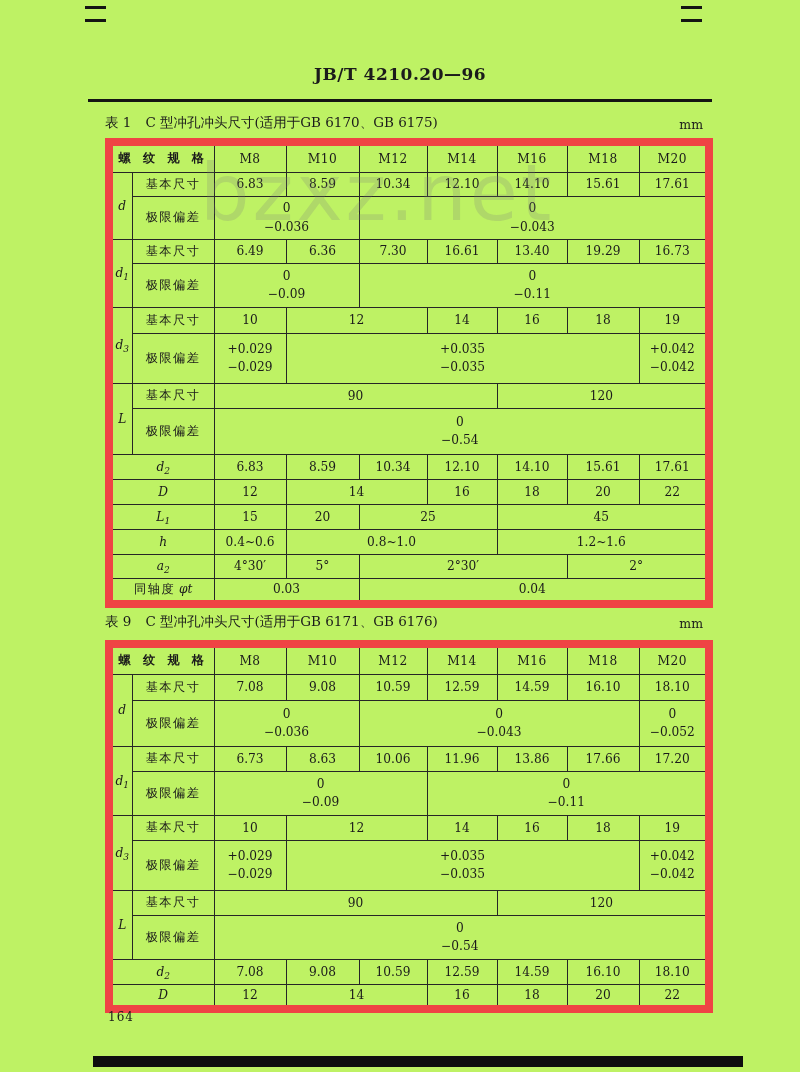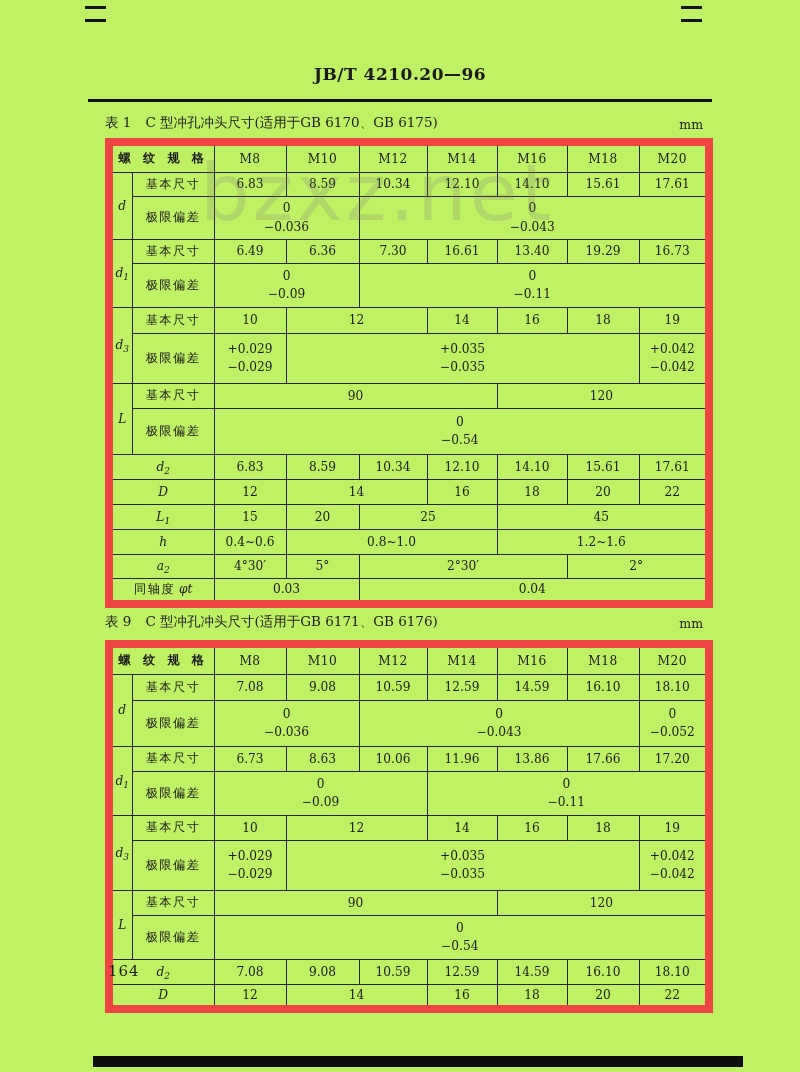--- a/index.html
+++ b/index.html
@@ -38,21 +38,21 @@
   td.zh  { font-size:12px; letter-spacing:1.5px; }
   td.sym { font-style:italic; font-size:13.5px; }
   td.sym sub, td.zh sub { font-size:9px; font-style:italic; line-height:0; }
   .t2l div { line-height:1.5; }
   .coax-sym { font-style:italic; margin-left:4px; letter-spacing:0; }
 
   .watermark { position:absolute; left:200px; top:148px; width:500px;
                font-family:"DejaVu Sans","Liberation Sans",sans-serif;
                font-weight:normal; font-size:78px; letter-spacing:3px;
                color:rgba(125,125,125,0.22); pointer-events:none; z-index:5; }
-  .page-number { position:absolute; left:108px; top:962px; font-size:15px; letter-spacing:1px; }
+  .page-number { position:absolute; left:108px; top:1010px; font-size:12px; letter-spacing:1px; }
 </style>
 </head>
 <body>
 
 <div class="page">
 
   <div class="mark tl"></div>
   <div class="mark tr"></div>
 
   <div class="std-title">JB/T 4210.20—96</div>

